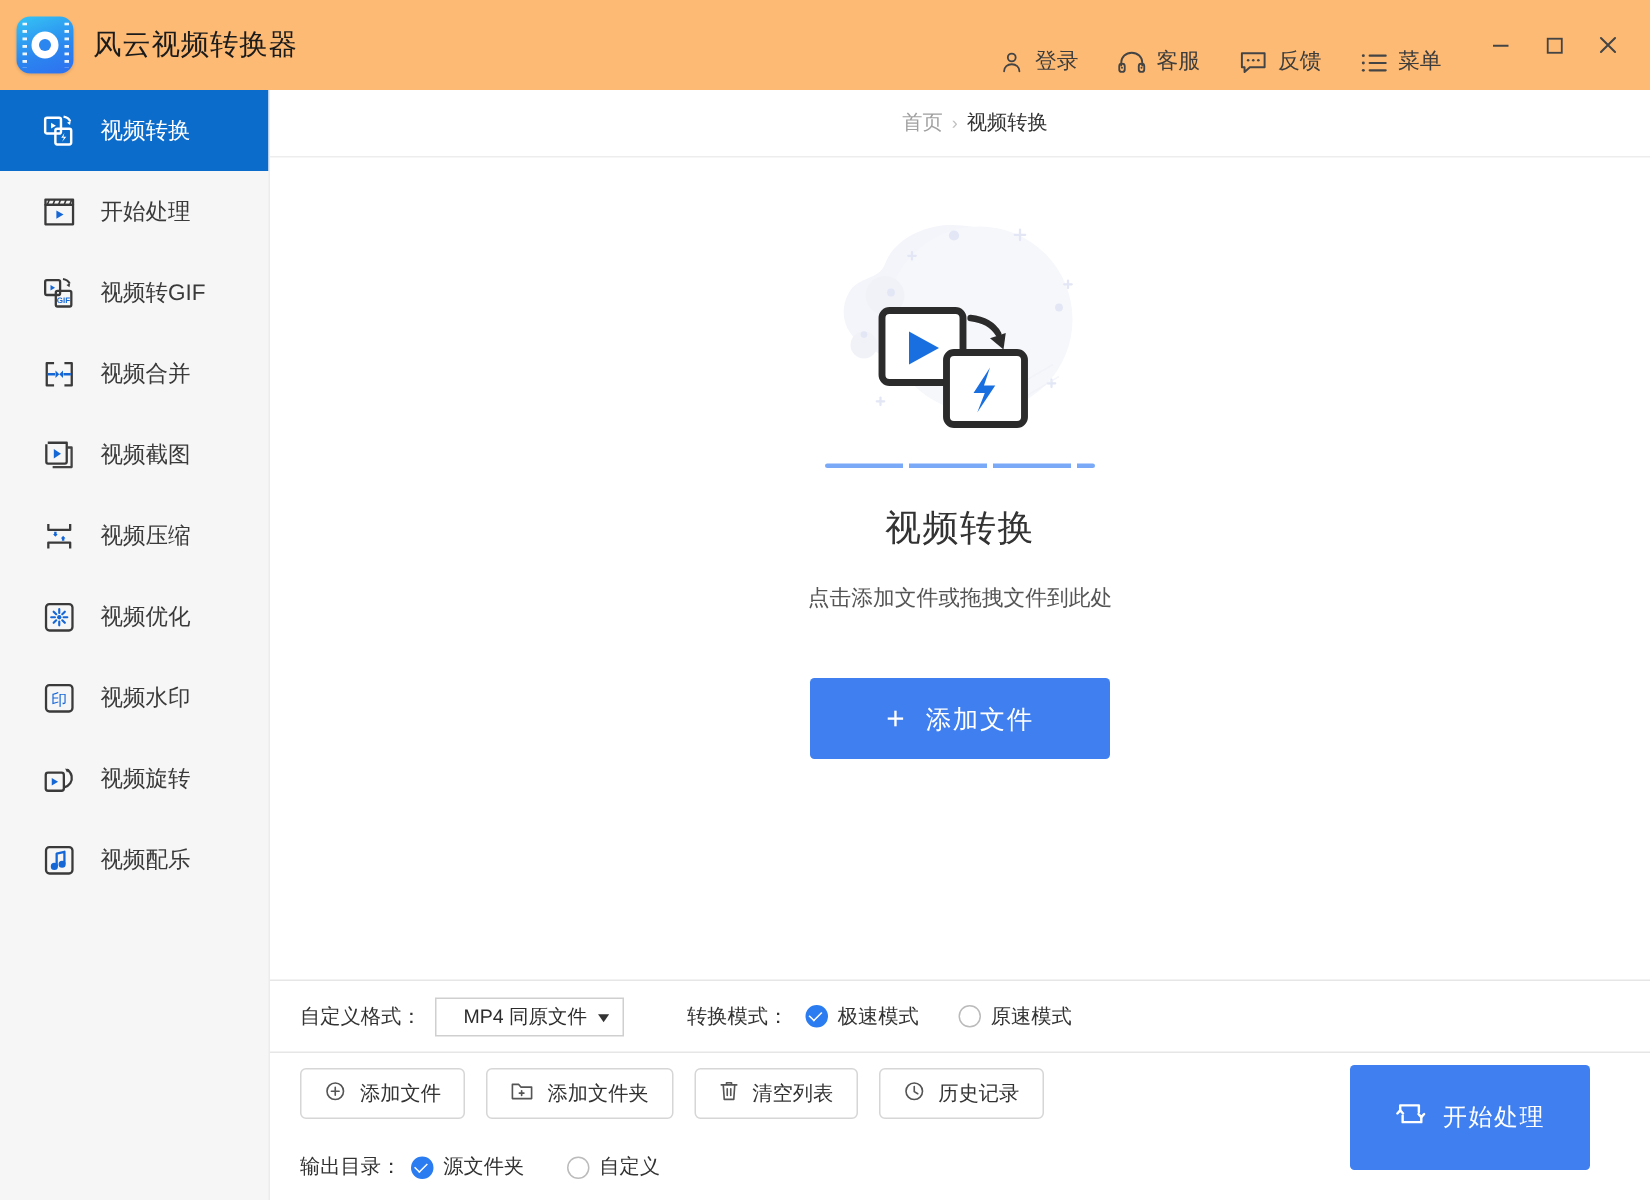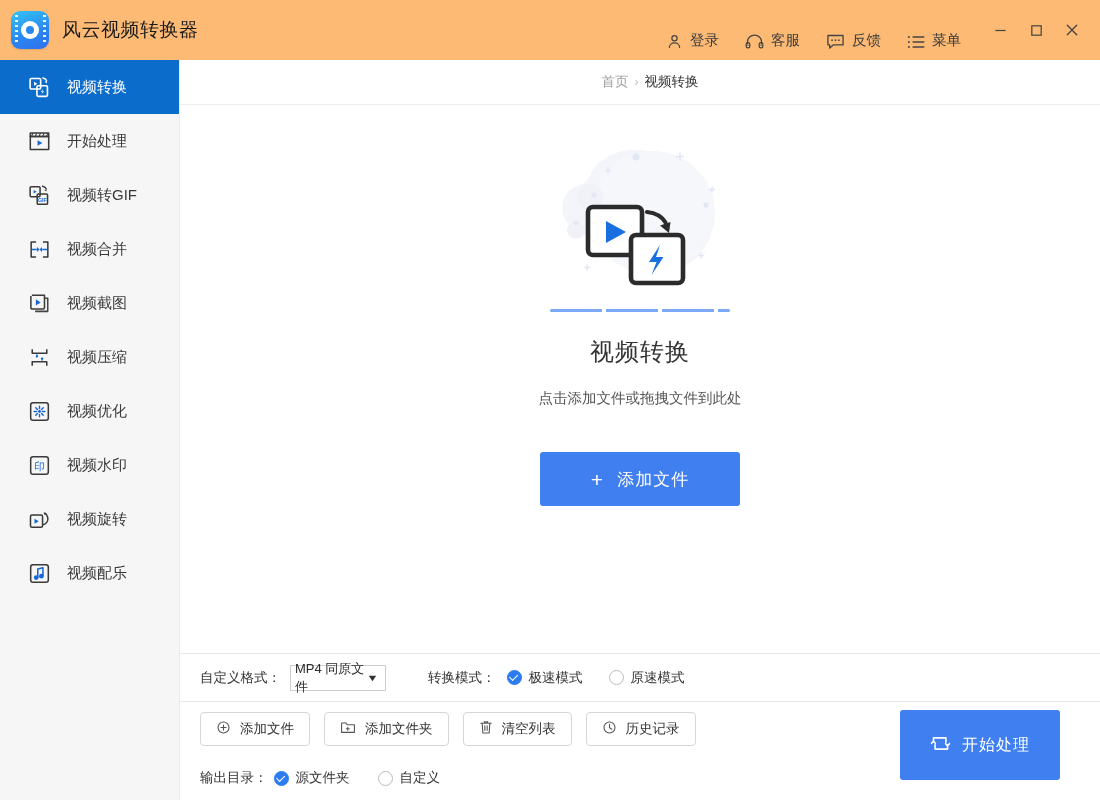--- a/index.html
+++ b/index.html
@@ -162,24 +162,24 @@
   .footer { flex: 0 0 auto; }
   .fdiv { height: 1px; background: #e6e6e6; margin-left: 0; }
   .row-format {
     height: 47px; display: flex; align-items: center;
     padding-left: 20px; gap: 0;
     font-size: 13.5px; color: #333;
   }
   .lbl { color: #333333; }
   .select {
     margin-left: 9px;
-    width: 96px; height: 26px;
+    width: 126px; height: 26px;
     border: 1px solid #cfcfcf; background: #fff;
     display: flex; align-items: center; justify-content: space-between;
-    padding: 0 8px 0 4px;
+    padding: 0 8px 0 18px;
     font-size: 13px; color: #2c2c2c; cursor: pointer;
   }
   .select .caret { font-size: 9px; color: #333; transform: scaleX(1.4); }
   .mode-group { display: flex; align-items: center; margin-left: 42px; gap: 0; }
   .radio {
     display: flex; align-items: center; gap: 7px;
     margin-left: 14px; cursor: pointer;
     font-size: 13.5px; color: #333;
   }
   .radio:first-of-type { margin-left: 11px; }

